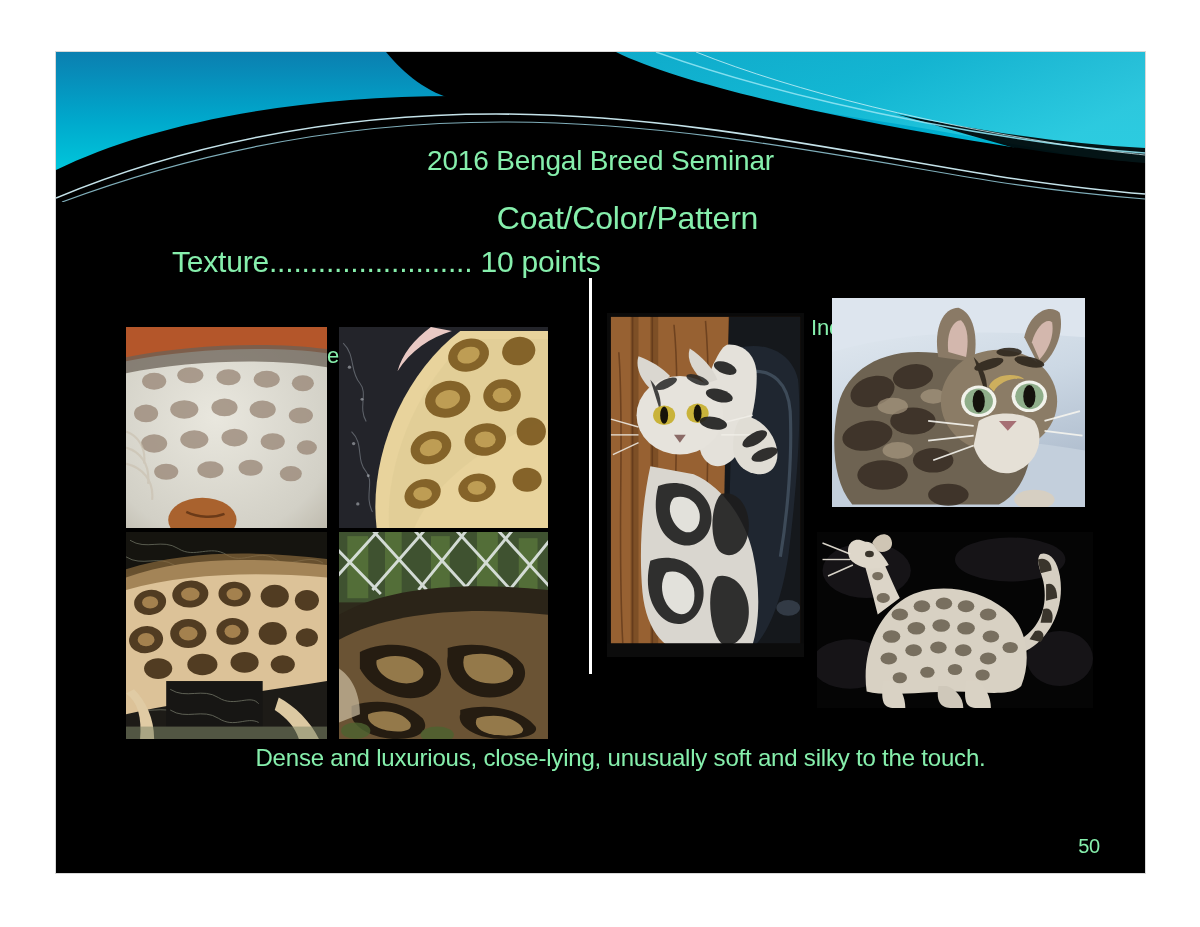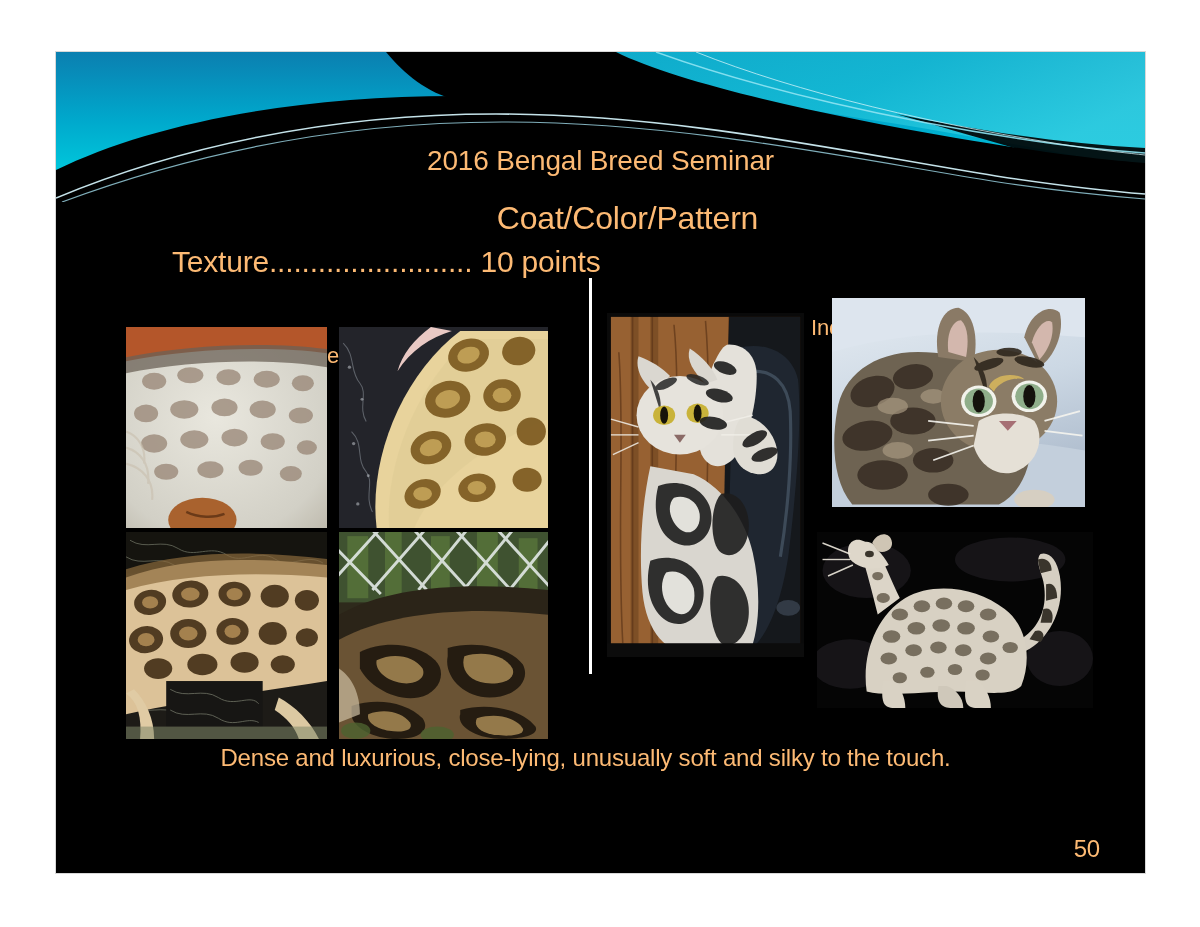--- a/index.html
+++ b/index.html
@@ -34,21 +34,21 @@
     left: 0; top: 0;
     width: 1089px;
     height: 150px;
     overflow: hidden;
   }
   #header-band svg { display: block; }
 
   
   .slide-text {
     position: absolute;
-    color: #fdba74;
+    color: #86efac;
     font-family: "Liberation Sans", sans-serif;
     font-weight: 400;
     white-space: nowrap;
     letter-spacing: -0.2px;
   }
   #seminar-title {
     top: 93px;
     left: 0; width: 1089px;
     text-align: center;
     font-size: 28px;
@@ -90,27 +90,28 @@
     height: 396px;
     background: #ffffff;
   }
 
   
   #caption {
     top: 692px;
     left: 0; width: 1059px;
     text-align: center;
     font-size: 24px;
+    padding-left: 35px;
   }
   
   #page-number {
     top: 783px;
     left: 0; width: 1044px;
     text-align: right;
-    font-size: 24px;
+    font-size: 20px;
   }
 
   
   .photo {
     position: absolute;
     overflow: hidden;
     background: #111;
   }
   .photo svg { display:block; width:100%; height:100%; }
 

